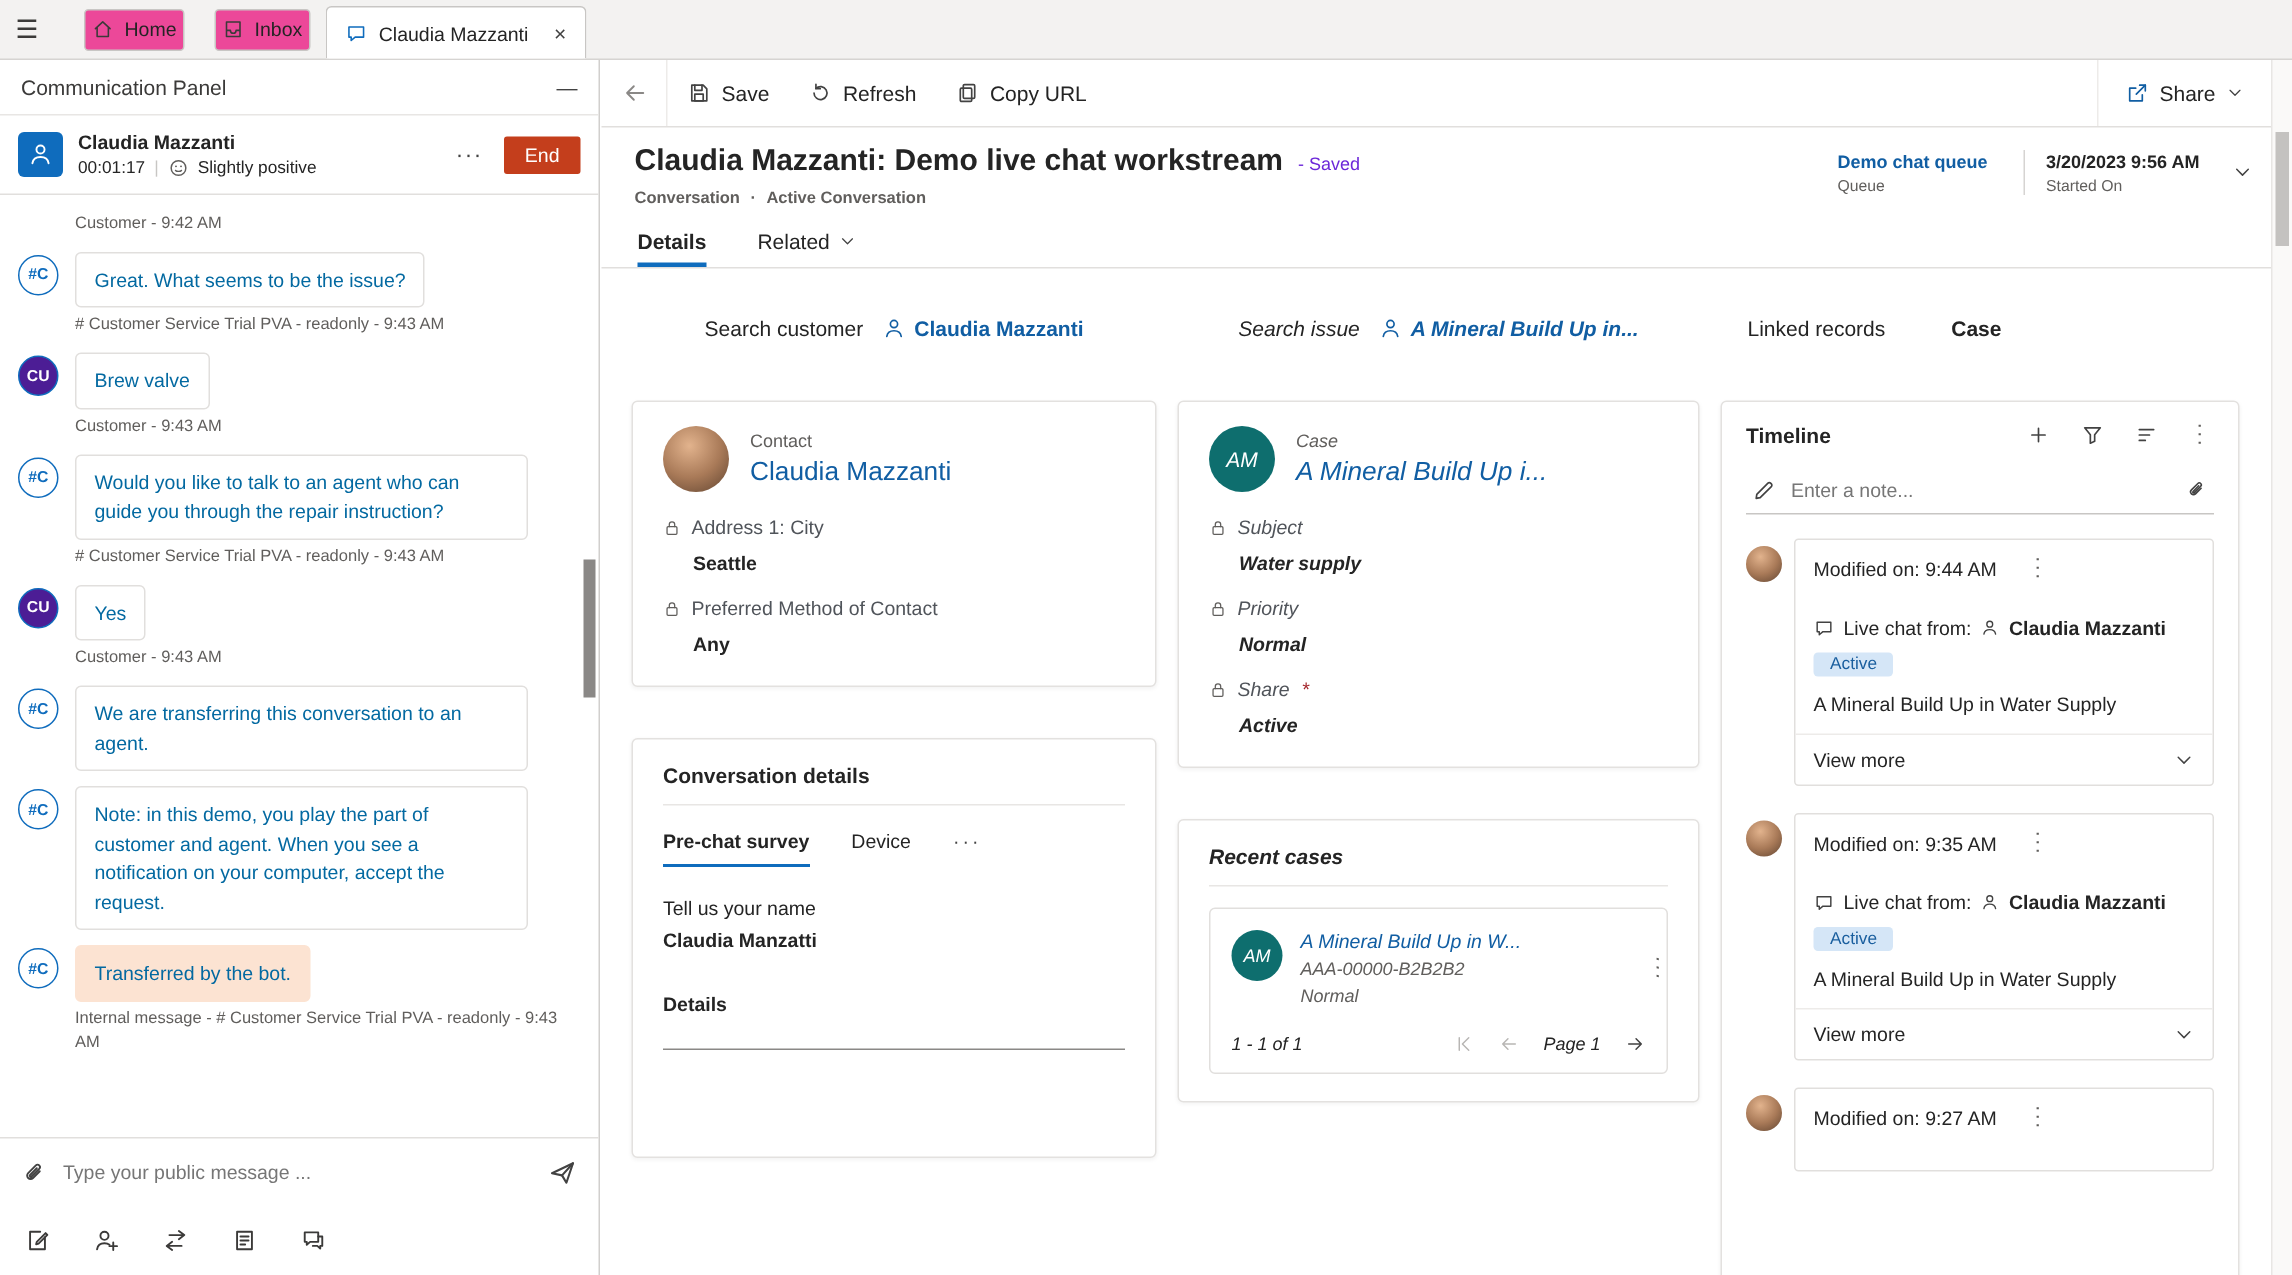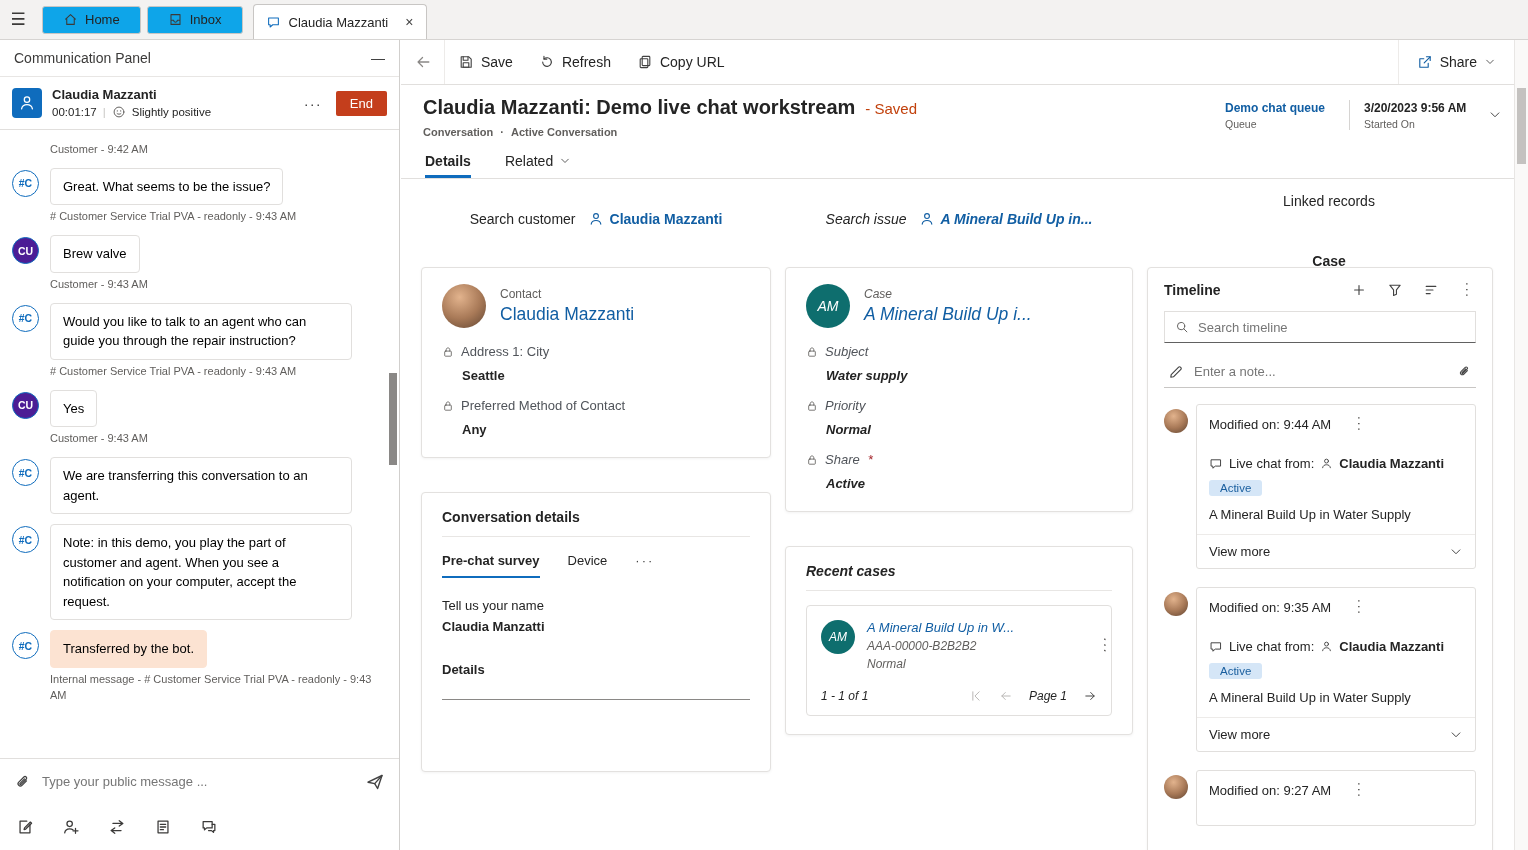--- a/index.html
+++ b/index.html
@@ -4,21 +4,21 @@
 <style>
   * { margin:0; padding:0; box-sizing:border-box; }
   html,body { width:1528px; height:850px; overflow:hidden; }
   body { font-family:"Liberation Sans","DejaVu Sans",sans-serif; color:#242424; background:#fff; }
   .app { position:relative; width:1528px; height:850px; overflow:hidden; background:#fff; }
   svg.ic { fill:none; stroke:currentColor; stroke-width:1.4; stroke-linecap:round; stroke-linejoin:round; flex-shrink:0; }
 
   
   .topbar { position:absolute; top:0; left:0; right:0; height:40px; background:#F3F2F1; border-bottom:1px solid #D6D4D2; display:flex; align-items:center; z-index:5; }
   .hamburger { width:36px; text-align:center; font-size:17px; color:#3B3A39; cursor:pointer; }
-  .tb-tab { display:flex; align-items:center; gap:7px; height:28px; margin-left:6px; padding:0 20px; background:#0ea5e9; border:1px solid #C8C6C4; border-radius:3px; font-size:13px; color:#242424; }
+  .tb-tab { display:flex; align-items:center; gap:7px; height:28px; margin-left:20px; padding:0 4px; background:#ec4899; border:1px solid #C8C6C4; border-radius:3px; font-size:13px; color:#242424; }
   .tb-tab .ic { color:#3B3A39; }
   .tb-active { display:flex; align-items:center; gap:8px; height:35px; margin-left:10px; padding:0 12px; width:174px; background:#fff; border:1px solid #C8C6C4; border-bottom:none; border-radius:4px 4px 0 0; align-self:flex-end; font-size:13px; }
   .tb-active .ic { color:#0F6CBD; }
   .tb-close { margin-left:auto; font-size:14px; color:#424242; cursor:pointer; line-height:1; }
 
   
   .panel { position:absolute; top:40px; left:0; width:400px; bottom:0; background:#fff; border-right:1px solid #D1CFCD; display:flex; flex-direction:column; }
   .panel-titlebar { height:37px; display:flex; align-items:center; padding:0 14px; border-bottom:1px solid #E8E6E4; }
   .panel-title { font-size:14px; color:#3B3A39; }
   .panel-min { margin-left:auto; color:#424242; font-size:14px; cursor:pointer; }
@@ -32,21 +32,21 @@
   .dots-h { font-size:15px; letter-spacing:1px; color:#424242; cursor:pointer; }
   .end-btn { background:#C43E1C; color:#fff; border:none; border-radius:2px; font-size:13px; padding:5px 14px; cursor:pointer; font-family:inherit; }
 
   .messages { flex:1; overflow:hidden; position:relative; padding-top:4px; }
   .meta { font-size:11px; color:#605E5C; margin:4px 14px 2px 50px; line-height:1.45; max-width:330px; }
   .meta.top { margin-top:8px; }
   .msg { display:flex; gap:11px; margin:10px 0 0 0; padding:0 12px; }
   .av { width:27px; height:27px; border-radius:50%; flex-shrink:0; display:flex; align-items:center; justify-content:center; font-size:10.5px; font-weight:700; margin-top:2px; }
   .av.bot { background:#fff; border:1px solid #0F6CBD; color:#0F6CBD; }
   .av.cu  { background:#4c1d95; border:1px solid #0F6CBD; color:#fff; }
-  .bubble { border:1px solid #E1DFDD; border-radius:4px; padding:8px 12px; font-size:13px; background:#fff; max-width:302px; line-height:1.5; color:#000000; }
+  .bubble { border:1px solid #E1DFDD; border-radius:4px; padding:8px 12px; font-size:13px; background:#fff; max-width:302px; line-height:1.5; color:#0369a1; }
   .bubble.hl { background:#FCE3D2; border-color:#FCE3D2; }
   .chat-scroll-thumb { position:absolute; right:2px; top:243px; width:8px; height:92px; background:#8A8886; }
 
   .composer { border-top:1px solid #E1DFDD; height:46px; display:flex; align-items:center; gap:10px; padding:0 14px; }
   .composer .ic { color:#424242; }
   .composer input { flex:1; border:none; outline:none; font-size:13px; font-family:inherit; color:#242424; }
   .composer input::placeholder { color:#767676; }
   .panel-toolbar { height:46px; display:flex; align-items:center; gap:28px; padding:0 16px; }
   .panel-toolbar .tool { color:#3B3A39; cursor:pointer; display:flex; }
 
@@ -57,21 +57,21 @@
   .cmd { display:flex; align-items:center; gap:7px; font-size:14px; color:#242424; padding:0 13px; height:100%; cursor:pointer; }
   .cmd .ic { color:#424242; }
   .cmd-spacer { flex:1; }
   .share { display:flex; align-items:center; gap:7px; padding:0 18px; height:100%; border-left:1px solid #EDEBE9; font-size:14px; cursor:pointer; }
   .share .ic { color:#115EA3; }
   .share .chev { color:#424242; }
 
   .rec-header { display:flex; justify-content:space-between; align-items:flex-start; padding:11px 12px 4px 22px; flex-shrink:0; }
   .rh-title-row { display:flex; align-items:baseline; gap:10px; }
   .rh-title { font-size:20px; font-weight:700; color:#242424; }
-  .rh-saved { font-size:15px; color:#c2410c; }
+  .rh-saved { font-size:12px; color:#6d28d9; }
   .rh-crumb { margin-top:7px; font-size:11px; font-weight:700; color:#605E5C; display:flex; gap:7px; align-items:center; }
   .rh-stats { display:flex; align-items:center; gap:14px; padding-top:4px; }
   .stat { min-width:110px; }
   .stat .val { font-size:12px; font-weight:600; color:#242424; white-space:nowrap; }
   .stat .val.link { color:#115EA3; }
   .stat .lab { font-size:10.5px; color:#605E5C; margin-top:3px; }
   .stat-div { width:1px; height:30px; background:#D6D4D2; }
   .rh-chev { color:#424242; cursor:pointer; padding-top:4px; }
 
   .form-tabs { display:flex; gap:34px; padding:0 24px; border-bottom:1px solid #E1DFDD; height:37px; align-items:flex-end; flex-shrink:0; }
@@ -119,21 +119,21 @@
   .case-row { display:flex; gap:12px; }
   .case-title { font-size:13px; color:#115EA3; cursor:pointer; }
   .case-number { font-size:12px; color:#605E5C; margin-top:4px; }
   .case-priority { font-size:12px; color:#605E5C; margin-top:4px; }
   .dots-v { display:inline-block; transform:rotate(90deg); font-size:14px; letter-spacing:1px; color:#605E5C; cursor:pointer; }
   .case-pagination { display:flex; align-items:center; margin-top:18px; font-size:12px; color:#242424; }
   .pg-right { margin-left:auto; display:flex; align-items:center; gap:16px; }
   .pg-ic { color:#B8B6B4; display:flex; cursor:default; }
   .pg-ic.on { color:#424242; cursor:pointer; }
 
-  .linked-row { height:52px; display:flex; align-items:center; gap:44px; padding-left:18px;flex-direction:column; }
+  .linked-row { height:52px; display:flex; align-items:center; gap:44px; padding-left:18px; }
   .linked-label { font-size:14px; color:#242424; }
   .linked-case { font-size:14px; font-weight:700; color:#242424; cursor:pointer; }
   .tl-card { border:1px solid #E3E1DF; border-radius:4px; box-shadow:0 1px 3px rgba(0,0,0,.05); background:#fff; padding:14px 16px; margin-top:22px; height:700px; }
   .tl-head { display:flex; align-items:flex-end; }
   .tl-title { font-size:14px; font-weight:700; }
   .tl-icons { margin-left:auto; display:flex; align-items:center; gap:20px; color:#424242; }
   .tl-icons > * { cursor:pointer; display:flex; }
   .tl-search { margin-top:13px; height:32px; border:1px solid #E1DFDD; border-bottom:1.5px solid #616161; display:flex; align-items:center; gap:9px; padding:0 10px; background:#fff; }
   .tl-search .ic { color:#605E5C; }
   .tl-search input { flex:1; border:none; outline:none; font-size:13px; font-family:inherit; }
@@ -568,27 +568,20 @@
                   </svg>
                 </span>
               <span>
                   <svg class="ic" width="16" height="16" viewBox="0 0 20 20">
                     <path d="M4 5.5 H16 M4 10 H12.5 M4 14.5 H9"></path>
                   </svg>
                 </span>
               <span class="dots-v">···</span>
             </div>
           </div>
-          <div class="tl-search">
-            <svg class="ic" width="14" height="14" viewBox="0 0 20 20">
-                <circle cx="8.7" cy="8.7" r="5.2"></circle>
-                <path d="M12.6 12.6 L17 17"></path>
-              </svg>
-            <input type="text" placeholder="Search timeline" style="">
-          </div>
           <div class="tl-note">
             <svg class="ic" width="16" height="16" viewBox="0 0 20 20">
                 <path d="M3.5 16.5 L4 13.2 L13.3 3.9 C13.9 3.3 14.9 3.3 15.5 3.9 L16.1 4.5 C16.7 5.1 16.7 6.1 16.1 6.7 L6.8 16 Z"></path>
               </svg>
             <input type="text" placeholder="Enter a note..." style="">
             <svg class="ic" width="15" height="15" viewBox="0 0 20 20">
                 <path d="M13.9 8.7 L8.9 13.7 C7.9 14.7 6.3 14.7 5.3 13.7 C4.3 12.7 4.3 11.1 5.3 10.1 L11 4.4 C11.7 3.7 12.8 3.7 13.5 4.4 C14.2 5.1 14.2 6.2 13.5 6.9 L7.8 12.6 C7.5 12.9 7 12.9 6.7 12.6 C6.4 12.3 6.4 11.8 6.7 11.5 L11.7 6.5"></path>
               </svg>
           </div>
 

